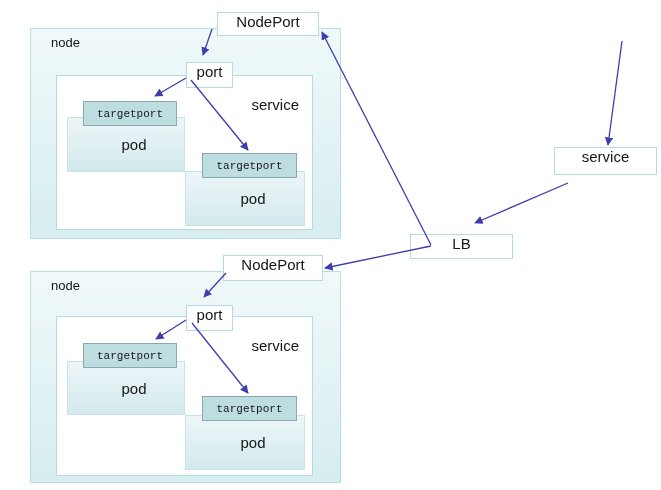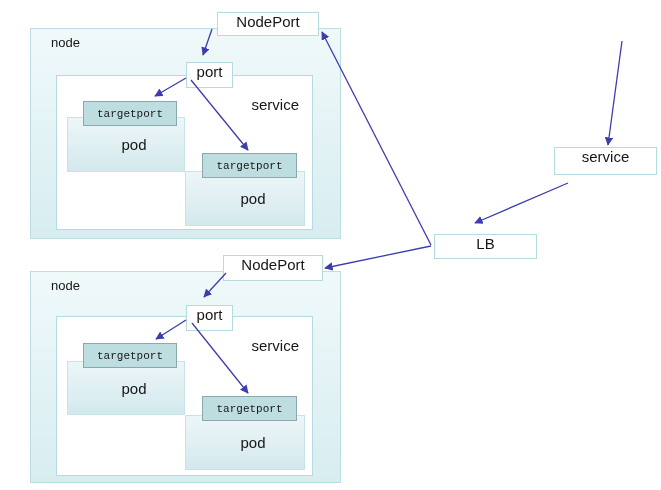--- a/index.html
+++ b/index.html
@@ -116,21 +116,21 @@
   </div>
 
   <div class="box white-box" style="left:223px; top:255px; width:100px; height:26px;">
     <span>NodePort</span>
   </div>
 
   <div class="box white-box" style="left:554px; top:147px; width:103px; height:28px;">
     <span>service</span>
   </div>
 
-  <div class="box white-box" style="left:434px; top:234px; width:103px; height:25px;">
+  <div class="box white-box" style="left:410px; top:234px; width:103px; height:25px;">
     <span>LB</span>
   </div>
 
   <svg id="arrow-layer" viewBox="0 0 661 490" xmlns="http://www.w3.org/2000/svg">
     <defs>
       <marker id="ah" viewBox="0 0 10 10" refX="9" refY="5" markerWidth="6.5" markerHeight="6.5" orient="auto-start-reverse">
         <path d="M0,0 L10,5 L0,10 z" fill="#3d3dae"></path>
       </marker>
     </defs>
     <line x1="212" y1="29" x2="203" y2="55" marker-end="url(#ah)"></line>

